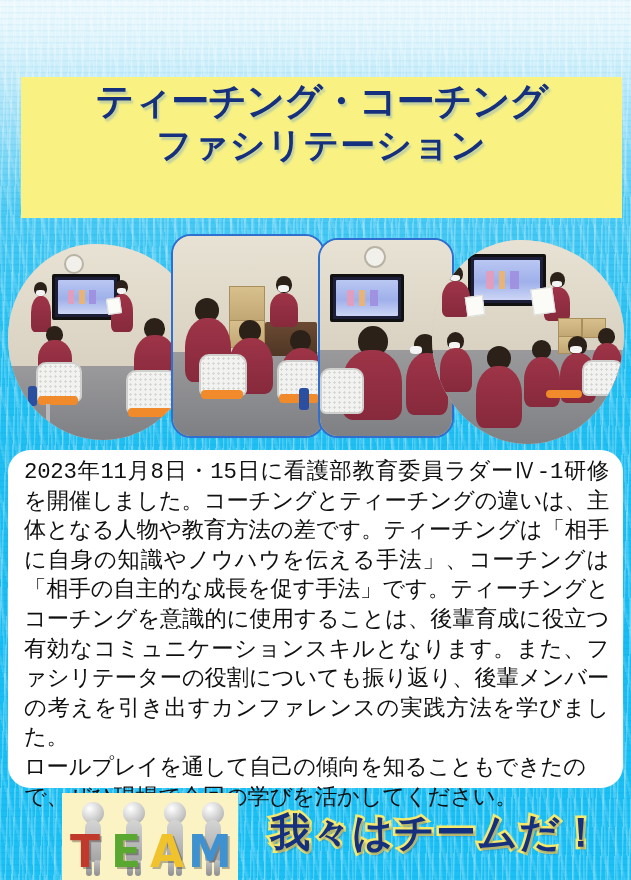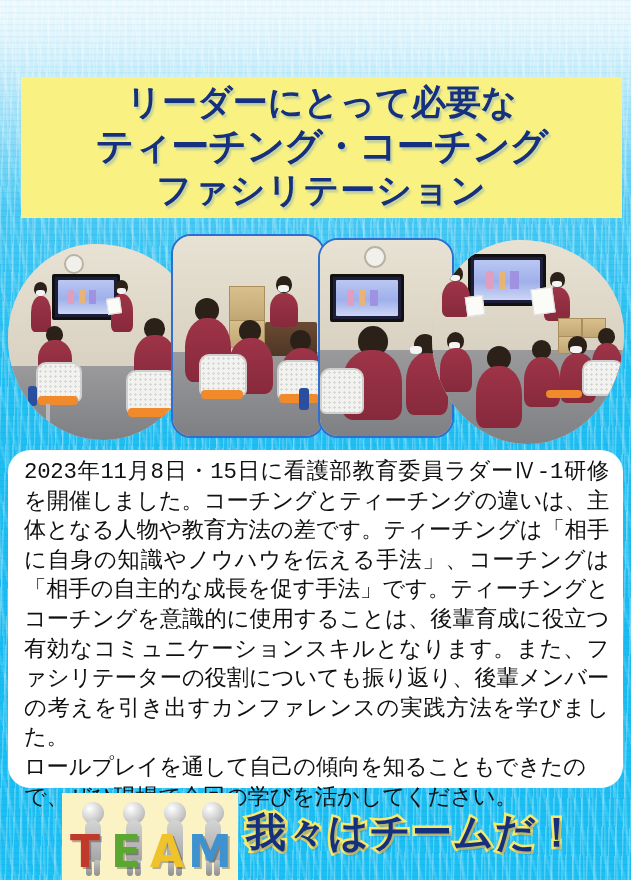--- a/index.html
+++ b/index.html
@@ -137,37 +137,36 @@
     background:linear-gradient(180deg,#c4c4c4,#8f8f8f);}
   .fig .f-legL{left:calc(50% - 7px);} .fig .f-legR{left:calc(50% + 1px);}
   .letter{position:absolute;bottom:6px;font-weight:900;
     font-family:"DejaVu Sans","Liberation Sans",sans-serif;
     font-size:44px;line-height:44px;
     text-shadow:2px 2px 0 rgba(0,0,0,.28);}
   .L-T{color:#c0392b;} .L-E{color:#5aa832;} .L-A{color:#f0c22b;} .L-M{color:#3f92cf;}
 
   
   #tagline{
-    left:246px;top:806px;width:380px;z-index:5;text-align:left;
+    left:246px;top:806px;width:380px;z-index:5;text-align:center;
     font-family:"DejaVu Sans","Liberation Sans",sans-serif;
     font-weight:700;font-size:40px;line-height:52px;letter-spacing:1px;
     color:#15307e;
     -webkit-text-stroke:5px #f6e96b;
     paint-order:stroke fill;
     text-shadow:2px 3px 2px rgba(10,50,120,.30);
   }
 </style>
 </head>
 <body>
 
 <div id="poster">
 
 
   <div class="layer" id="subtitle-banner">
-    <div class="sub-line sub1">リーダーにとって必要な</div>
     <div class="sub-line sub2">ティーチング・コーチング</div>
     <div class="sub-line sub3">ファシリテーション</div>
   </div>
 
   <div class="layer" id="photo-collage">
 
     <div class="photo blob" style="left:8px;top:22px;width:190px;height:196px;">
       <div class="scene">
         <div class="wall"></div>
           <div class="floor"></div>

